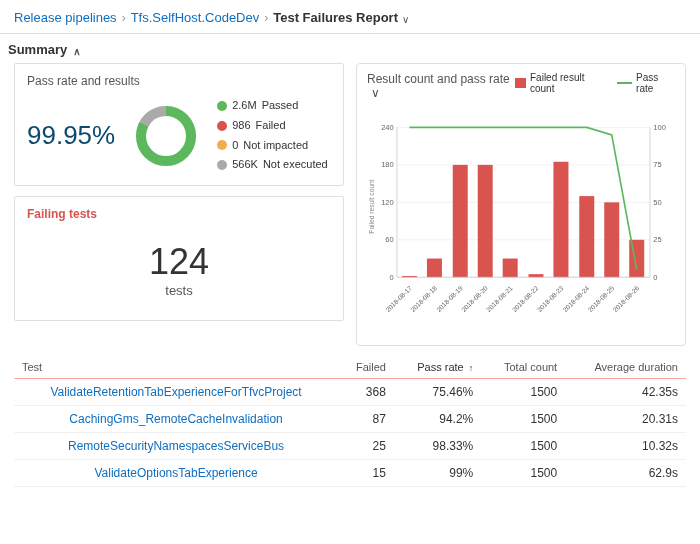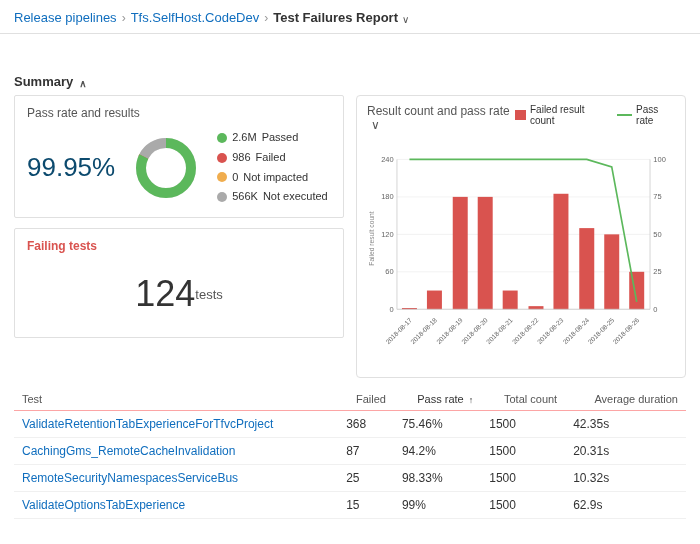--- a/index.html
+++ b/index.html
@@ -34,25 +34,24 @@
     .breadcrumb .dropdown-icon {
       margin-left: 4px;
       color: #555;
       font-size: 10px;
     }
 
     
     .summary-header {
       display: flex;
       align-items: flex-end;
-      padding: 8px 14px 6px 14px;
+      padding: 8px 14px 6px 8px;
       font-size: 13px;
       font-weight: 600;
       color: #333;
-      margin-top: 32px;
     }
     .summary-header .chevron {
       margin-left: 6px;
       font-size: 10px;
       color: #555;
     }
 
     
     .main-content {
       display: flex;
@@ -118,22 +117,23 @@
     .legend-dot {
       width: 10px;
       height: 10px;
       border-radius: 50%;
       flex-shrink: 0;
     }
 
     
     .failing-tests-content {
       display: flex;
+      flex-direction: column;
       align-items: center;
-      justify-content: center;
+      justify-content: flex-start;
       padding: 12px 0;
     }
     .failing-count {
       font-size: 36px;
       font-weight: 300;
       color: #333;
     }
     .failing-label {
       font-size: 13px;
       color: #555;
@@ -210,23 +210,24 @@
       white-space: nowrap;
     }
     th.right { text-align: right; }
     th.sort-col { color: #333; }
     .sort-arrow { font-size: 9px; margin-left: 2px; }
 
     td {
       padding: 6px 8px;
       border-bottom: 1px solid #f0f0f0;
       color: #333;
+      text-align: center;
     }
     td.link { color: #106ebe; }
-    td.right { text-align: left; }
+    td.right { text-align: right; }
   </style>
 </head>
 <body>
 
 <div class="breadcrumb">
   <span>Release pipelines</span>
   <span class="sep">›</span>
   <span>Tfs.SelfHost.CodeDev</span>
   <span class="sep">›</span>
   <span class="current">Test Failures Report</span>

